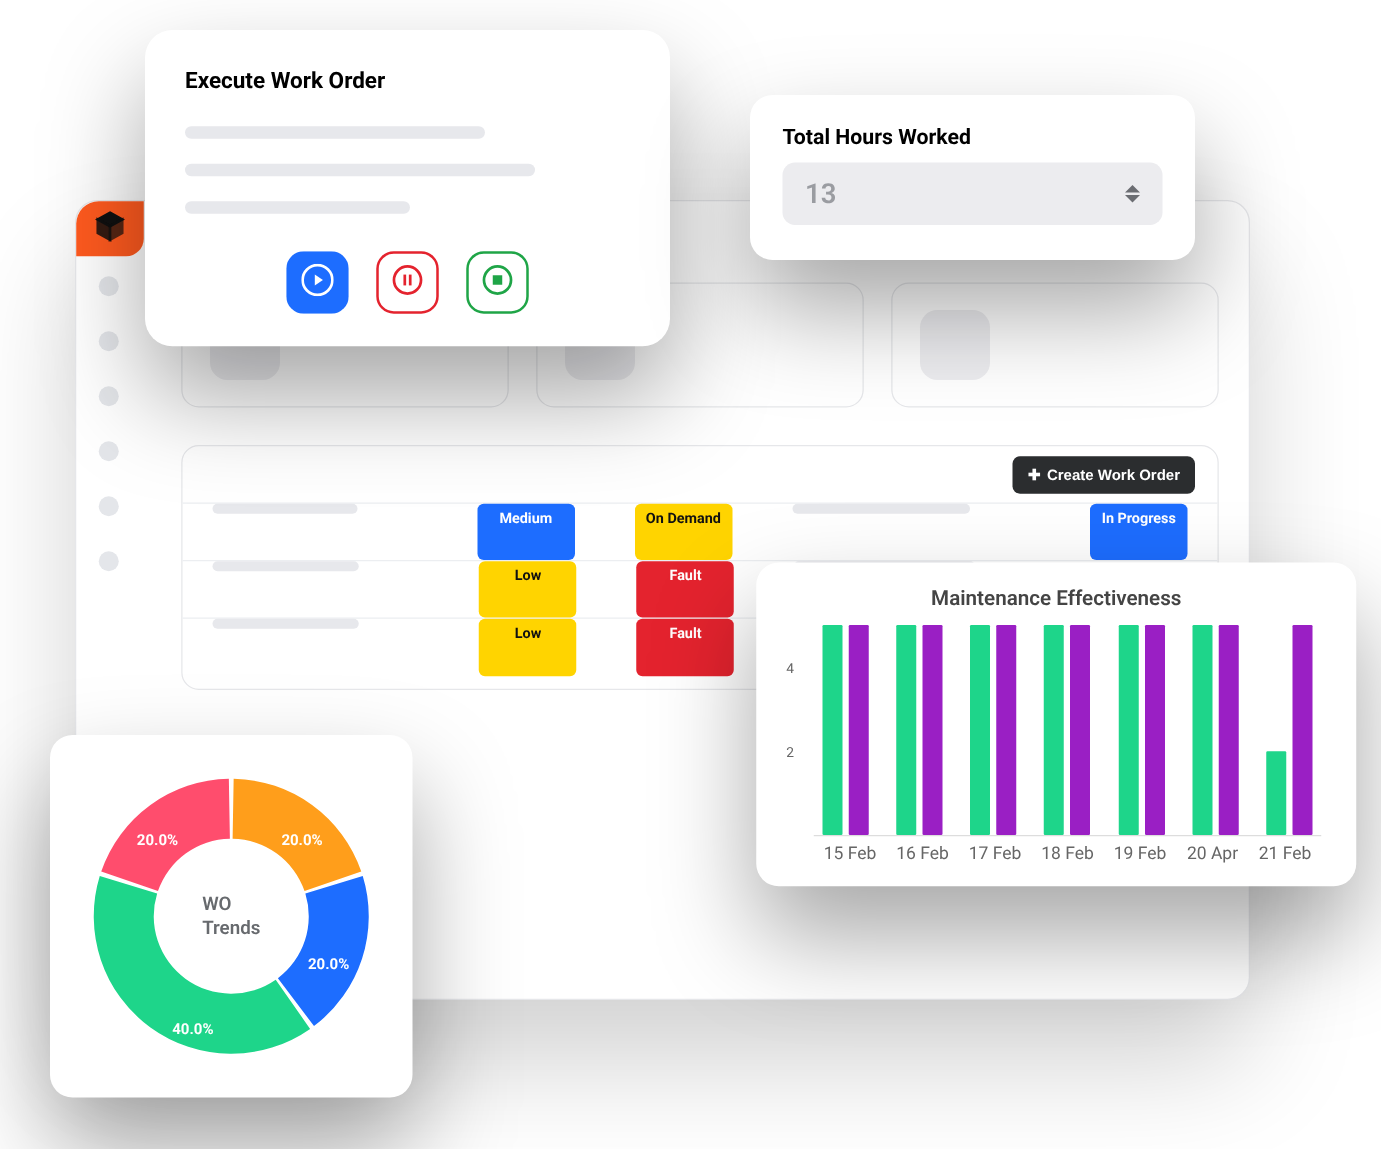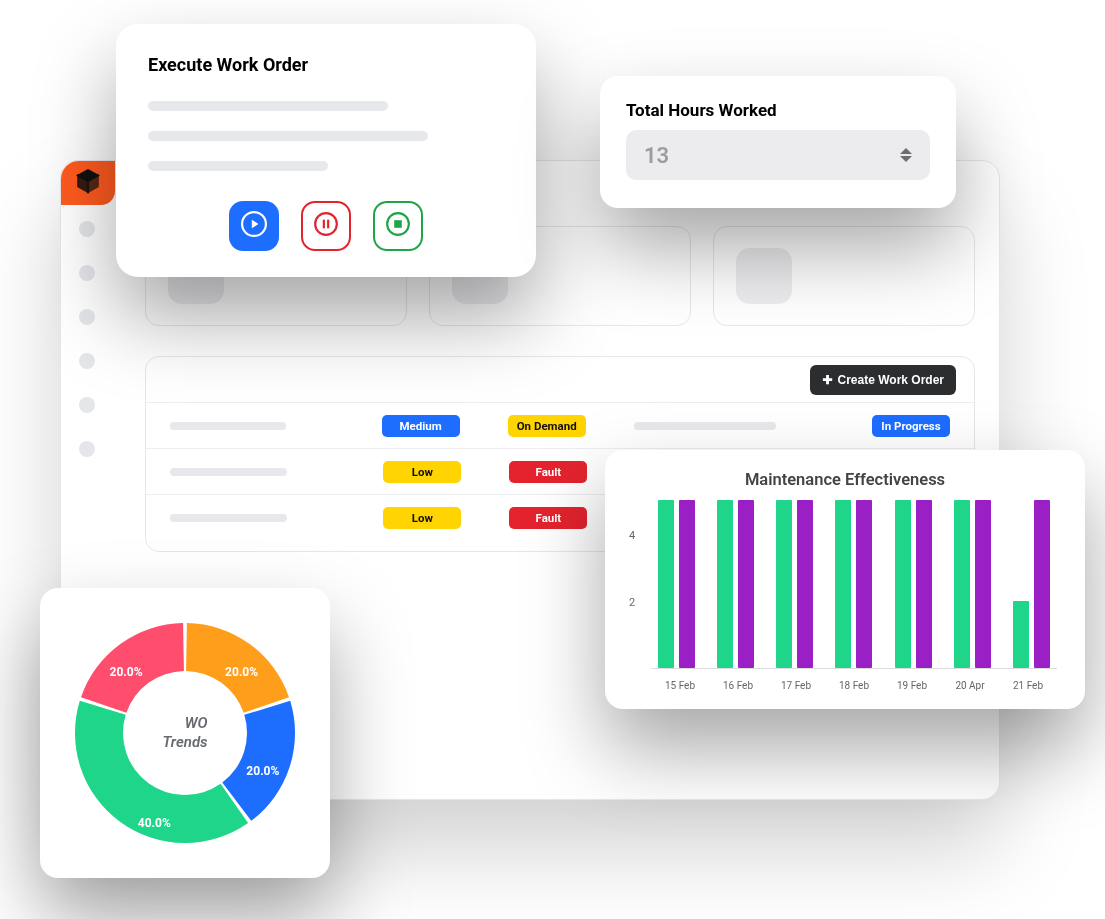--- a/index.html
+++ b/index.html
@@ -65,21 +65,21 @@
     padding:0 18px;
     border-bottom:1px solid #eceef1;
   }
   .create-btn {
     background:#2b2d2f; color:#fff; font-size:12px; font-weight:600;
     border:none; border-radius:6px;
     padding:8px 12px; display:flex; align-items:center; gap:5px;
     cursor:pointer;
   }
   .wo-row {
-    height:46px; display:flex; align-items:center; gap:48px;
+    height:46px; display:flex; gap:48px;
     padding:0 24px;
     border-bottom:1px solid #eceef1;
   }
   .wo-row:last-child { border-bottom:none; }
   .wo-row .stub { height:8px; background:#e7e8ec; border-radius:6px; }
   .stub.w1 { width:130px; }
   .stub.w2 { width:160px; }
   .wo-row .gap { flex:1; }
   .pill {
     font-size:11.5px; font-weight:700; color:#fff;
@@ -145,36 +145,36 @@
     position:absolute; left:22px; right:4px; top:0; bottom:22px;
     display:flex; align-items:flex-end; gap:8px;
     border-bottom:1px solid #ddd;
   }
   .me-pair { flex:1; display:flex; align-items:flex-end; gap:5px; justify-content:center; }
   .me-pair .bar { width:16px; border-radius:1px; }
   .me-pair .bar.g { background:#1ed58a; }
   .me-pair .bar.p { background:#9a1fc4; }
   .me-xlabels {
     position:absolute; left:22px; right:4px; bottom:0;
-    display:flex; font-size:10px; color:#666;
+    display:flex; font-size:14px; color:#666;
   }
   .me-xlabels span { flex:1; text-align:center; }
 
   
   .trends-card {
     position:absolute; left:40px; top:588px;
     width:290px; height:290px;
     background:#fff; border-radius:18px;
     box-shadow:0 40px 80px rgba(0,0,0,.35);
     display:flex; align-items:center; justify-content:center;
   }
   .donut-wrap { position:relative; width:236px; height:236px; }
   .donut-center {
     position:absolute; left:50%; top:50%; transform:translate(-50%,-50%);
-    text-align:right; color:#676a6e; font-weight:600; font-size:15px; line-height:1.25;font-style:italic;
+    text-align:left; color:#676a6e; font-weight:600; font-size:15px; line-height:1.25;
   }
   .seg-label {
     position:absolute; font-size:12px; font-weight:700; color:#fff;
     transform:translate(-50%,-50%);
   }
 </style>
 </head>
 <body>
 
 <div class="app-window">

